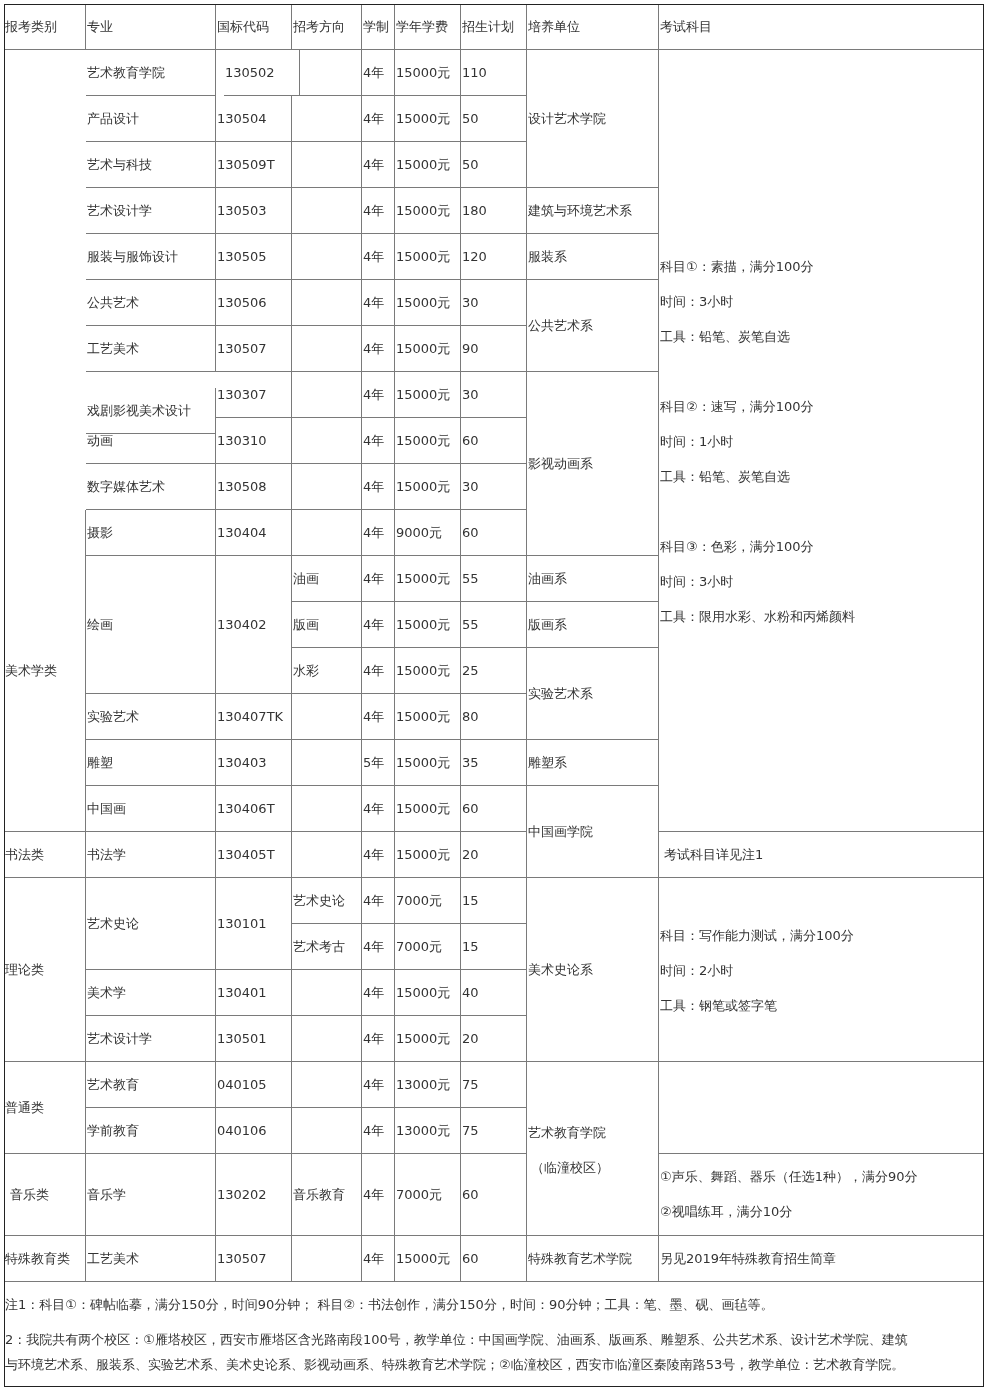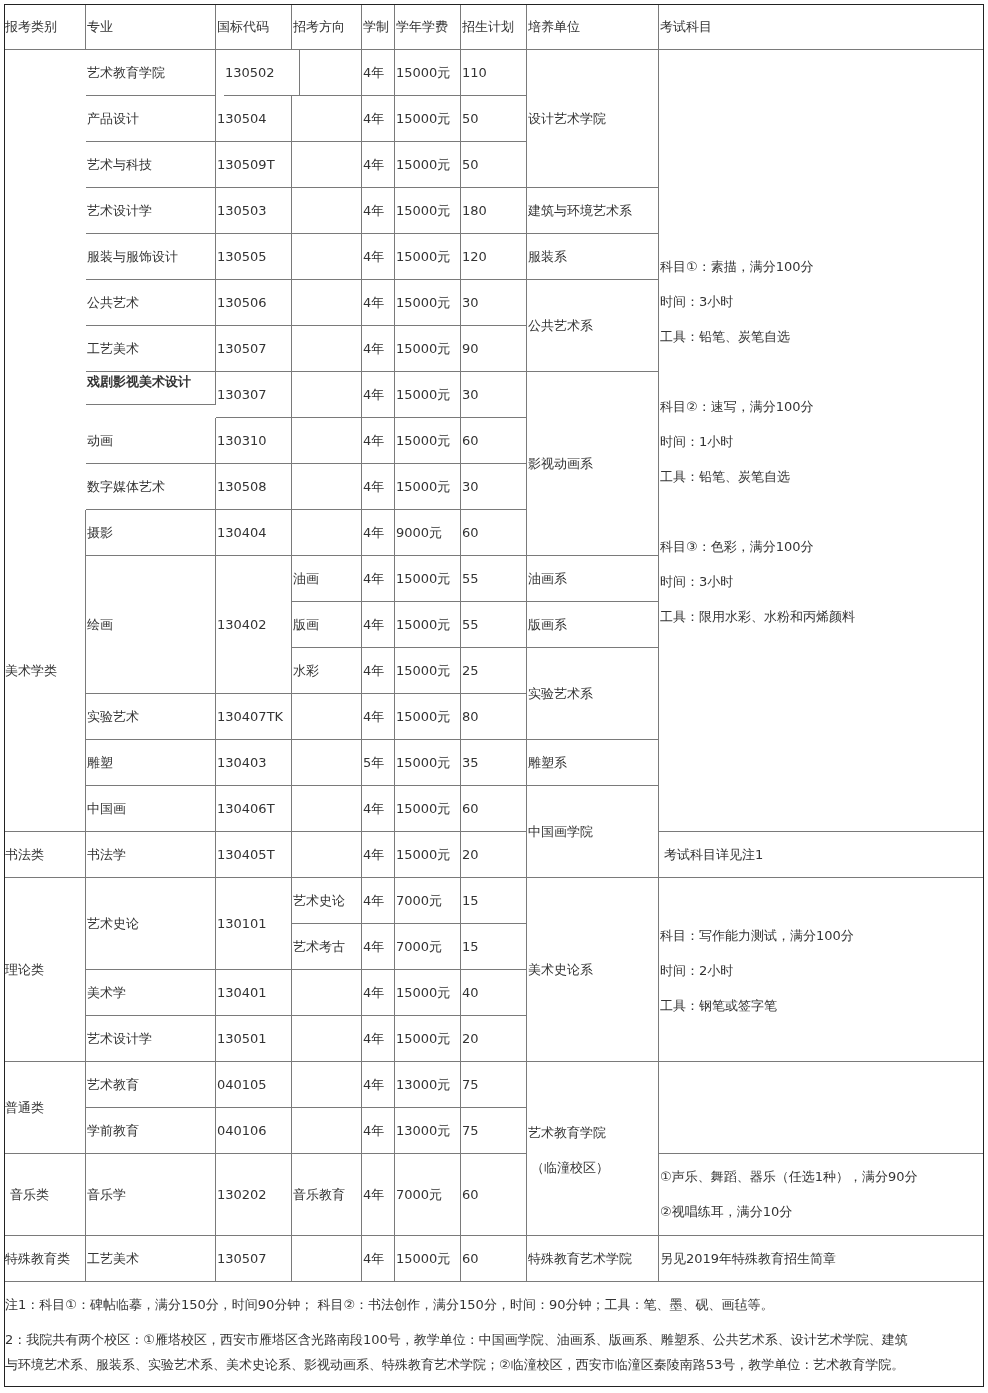--- a/index.html
+++ b/index.html
@@ -42,21 +42,21 @@
   <div class="cell" style="left:4px;top:1154px;width:82px;height:82px;padding-left:6px;">音乐类</div>
   <div class="cell" style="left:4px;top:1236px;width:82px;height:46px;">特殊教育类</div>
 
   <div class="cell" style="left:86px;top:50px;width:130px;height:46px;">艺术教育学院</div>
   <div class="cell" style="left:86px;top:96px;width:130px;height:46px;">产品设计</div>
   <div class="cell" style="left:86px;top:142px;width:130px;height:46px;">艺术与科技</div>
   <div class="cell" style="left:86px;top:188px;width:130px;height:46px;">艺术设计学</div>
   <div class="cell" style="left:86px;top:234px;width:130px;height:46px;">服装与服饰设计</div>
   <div class="cell" style="left:86px;top:280px;width:130px;height:46px;">公共艺术</div>
   <div class="cell" style="left:86px;top:326px;width:130px;height:46px;">工艺美术</div>
-  <div class="cell" style="left:86px;top:359px;width:130px;height:46px;font-weight:bold;">戏剧影视美术设计</div>
+  <div class="cell" style="left:86px;top:388px;width:130px;height:46px;">戏剧影视美术设计</div>
   <div class="cell" style="left:86px;top:418px;width:130px;height:46px;">动画</div>
   <div class="cell" style="left:86px;top:464px;width:130px;height:46px;">数字媒体艺术</div>
   <div class="cell" style="left:86px;top:510px;width:130px;height:46px;">摄影</div>
   <div class="cell" style="left:86px;top:556px;width:130px;height:138px;">绘画</div>
   <div class="cell" style="left:86px;top:694px;width:130px;height:46px;">实验艺术</div>
   <div class="cell" style="left:86px;top:740px;width:130px;height:46px;">雕塑</div>
   <div class="cell" style="left:86px;top:786px;width:130px;height:46px;">中国画</div>
   <div class="cell" style="left:86px;top:832px;width:130px;height:46px;">书法学</div>
   <div class="cell" style="left:86px;top:878px;width:130px;height:92px;">艺术史论</div>
   <div class="cell" style="left:86px;top:970px;width:130px;height:46px;">美术学</div>

